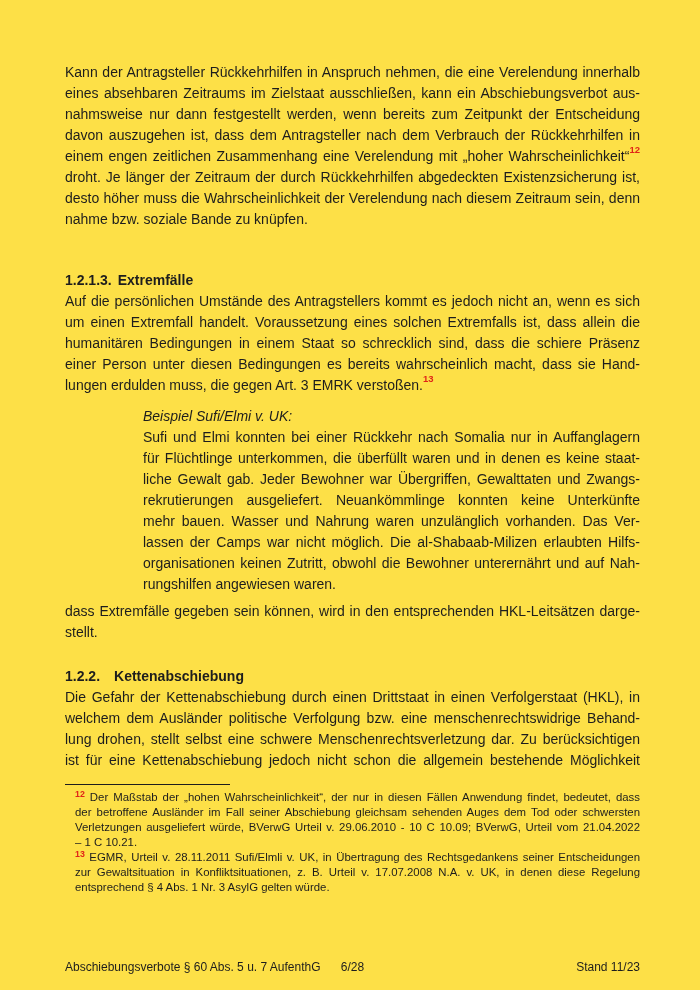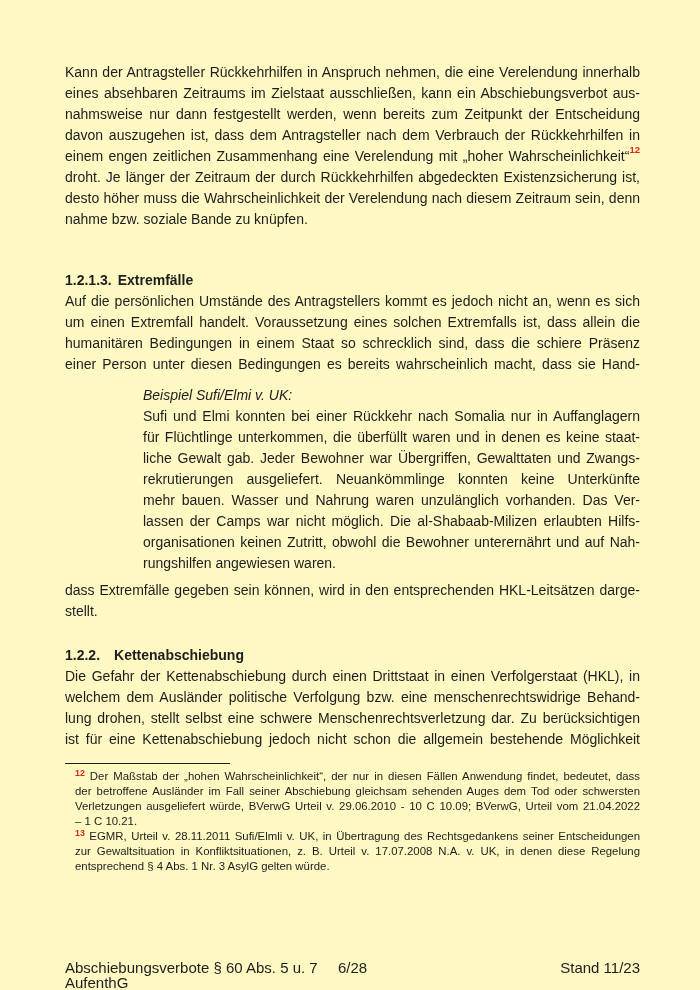--- a/index.html
+++ b/index.html
@@ -1,19 +1,19 @@
 <!DOCTYPE html>
 <html><head>
 <meta charset="utf-8">
 <style>
   html,body { margin:0; padding:0; background:#e8e8e8; }
   .page {
     position:relative;
     width:700px; height:990px;
-    background:#fef9c3;
+    background:#fde047;
     font-family:"Liberation Sans", "DejaVu Sans", sans-serif;
     color:#1d1d1d;
     overflow:hidden;
   }
   .content { position:absolute; left:65px; top:62px; width:575px; }
   .line {
     height:21px; line-height:21px; font-size:14px;
     text-align:justify; text-align-last:justify;
     white-space:normal; overflow:visible;
   }
@@ -37,21 +37,21 @@
   }
   .fn-line.last { text-align-last:left; }
   sup.ref {
     color:#e02418; font-weight:bold; font-size:9.5px;
     vertical-align:top; position:relative; top:-1px; line-height:1;
   }
   .fn-line sup.ref { font-size:8.8px; top:0; }
   .footer {
     position:absolute; left:65px; top:960px; width:575px;
     display:flex; align-items:baseline;
-    font-size:15px; line-height:15px;
+    font-size:12px; line-height:15px;
   }
   .footer .f-left  { flex:1; text-align:left; }
   .footer .f-center{ flex:0 0 auto; text-align:center; }
   .footer .f-right { flex:1; text-align:right; }
 </style>
 </head>
 <body>
 
 <div class="page">
   <div class="content">
@@ -69,20 +69,21 @@
 
     <div class="heading h1-block">
       <span class="num">1.2.1.3.</span><span>Extremfälle</span>
     </div>
 
     <div class="p2-block">
       <div class="line">Auf die persönlichen Umstände des Antragstellers kommt es jedoch nicht an, wenn es sich</div>
       <div class="line">um einen Extremfall handelt. Voraussetzung eines solchen Extremfalls ist, dass allein die</div>
       <div class="line">humanitären Bedingungen in einem Staat so schrecklich sind, dass die schiere Präsenz</div>
       <div class="line">einer Person unter diesen Bedingungen es bereits wahrscheinlich macht, dass sie Hand-</div>
+      <div class="line last"><span>lungen erdulden muss, die gegen Art. 3 EMRK verstoßen.</span><sup class="ref">13</sup></div>
     </div>
 
     <div class="example-block">
       <div class="line example-title">Beispiel Sufi/Elmi v. UK:</div>
       <div class="line">Sufi und Elmi konnten bei einer Rückkehr nach Somalia nur in Auffanglagern</div>
       <div class="line">für Flüchtlinge unterkommen, die überfüllt waren und in denen es keine staat-</div>
       <div class="line">liche Gewalt gab. Jeder Bewohner war Übergriffen, Gewalttaten und Zwangs-</div>
       <div class="line">rekrutierungen ausgeliefert. Neuankömmlinge konnten keine Unterkünfte</div>
       <div class="line">mehr bauen. Wasser und Nahrung waren unzulänglich vorhanden. Das Ver-</div>
       <div class="line">lassen der Camps war nicht möglich. Die al-Shabaab-Milizen erlaubten Hilfs-</div>

